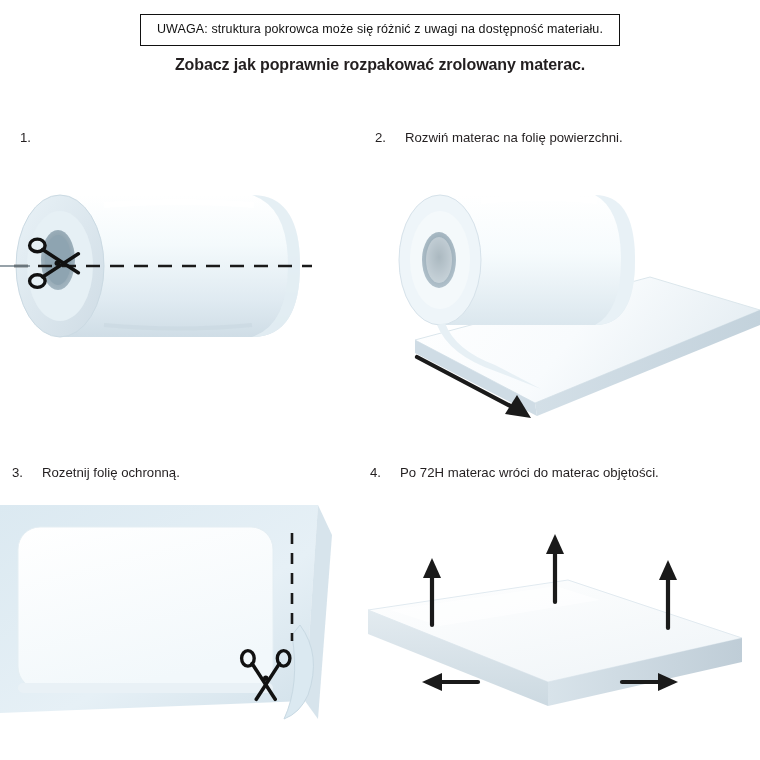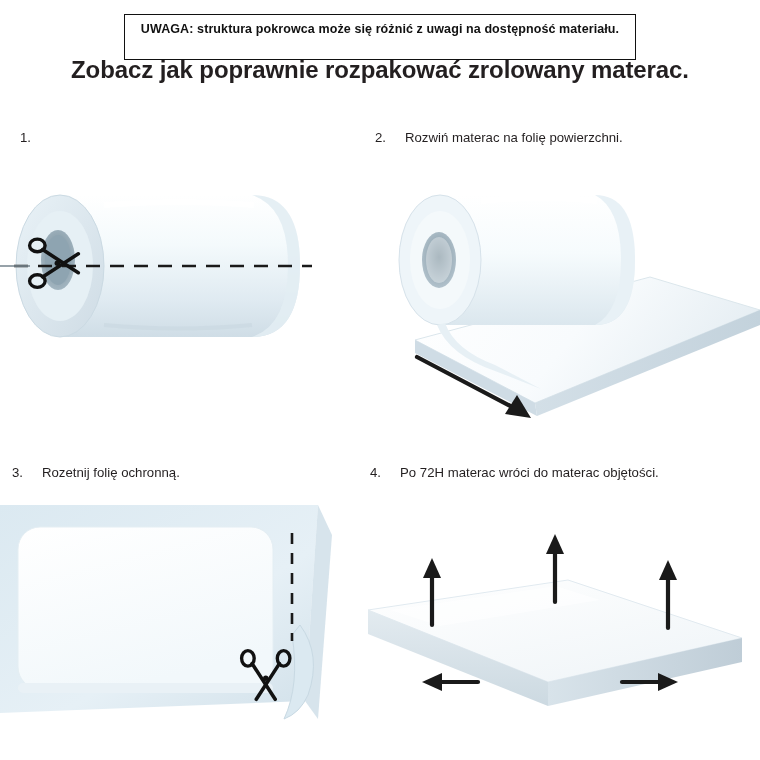--- a/index.html
+++ b/index.html
@@ -20,38 +20,38 @@
   .notice-wrap {
     position: absolute;
     top: 14px;
     left: 0;
     width: 760px;
     display: flex;
     justify-content: center;
   }
   .notice {
     border: 1px solid #111111;
-    padding: 8px 16px 23px 16px;
+    padding: 8px 16px 9px 16px;
     font-size: 12.5px;
-    font-weight: bold;
+    font-weight: normal;
     letter-spacing: 0.1px;
     color: #111111;
     background: #ffffff;
     white-space: nowrap;
     line-height: 1;
   }
 
   
   .main-title {
     position: absolute;
     top: 56px;
     left: 0;
     width: 760px;
     text-align: center;
-    font-size: 24px;
+    font-size: 16px;
     font-weight: bold;
     color: #231f20;
     letter-spacing: -0.1px;
   }
 
   
   .caption {
     position: absolute;
     font-size: 13.2px;
     line-height: 1.45;

